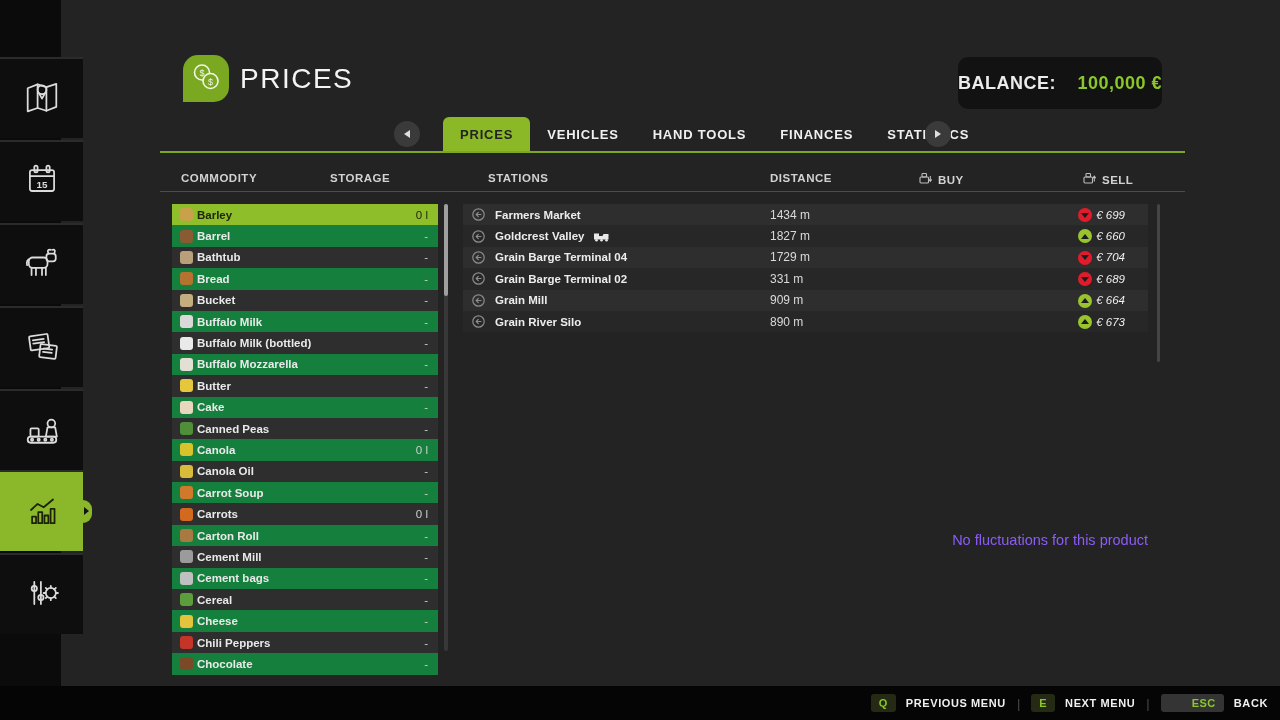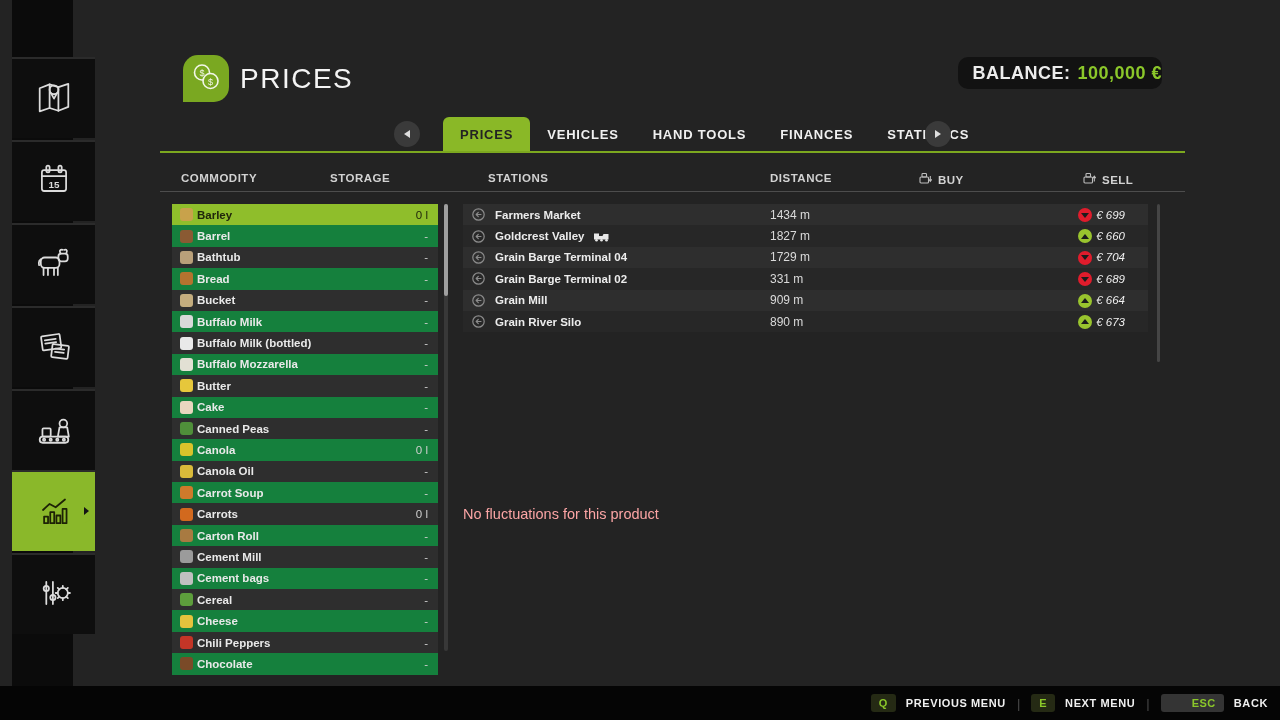--- a/index.html
+++ b/index.html
@@ -2,39 +2,39 @@
 <html><head>
 <meta charset="utf-8">
 <style>
   * { margin:0; padding:0; box-sizing:border-box; }
   html,body { width:1280px; height:720px; overflow:hidden; background:#000; }
   .screen {
     position:relative; width:1280px; height:720px; overflow:hidden;
     background:#232323; font-family:"Liberation Sans", sans-serif;
   }
   
-  .sidebar { position:absolute; left:12px; top:0; width:61px; height:686px; background:#0b0b0b; }
+  .sidebar { position:absolute; left:0; top:0; width:61px; height:686px; background:#0b0b0b; }
   .side-item {
     position:absolute; left:0; width:83px; height:81px; background:#0e0e0e;
     border-top:2px solid #2b2b2b; display:flex; align-items:center; justify-content:center;
   }
   .side-item svg { width:44px; height:44px; stroke:#dcdcdc; fill:none; stroke-width:1.6; stroke-linecap:round; stroke-linejoin:round; }
   .side-item.active { background:#8ab82a; }
   .side-item.active svg { stroke:#1d2206; }
   .side-bump { position:absolute; left:83px; top:500px; width:9px; height:23px; background:#8ab82a; border-radius:0 12px 12px 0; }
   .side-bump::after { content:""; position:absolute; left:1px; top:7px; border-left:5px solid #141414; border-top:4.5px solid transparent; border-bottom:4.5px solid transparent; }
   
   .app-icon {
     position:absolute; left:183px; top:55px; width:46px; height:47px;
     background:#7aa821; border-radius:15px 15px 15px 0; display:flex; align-items:center; justify-content:center;
   }
   .page-title { position:absolute; left:240px; top:63px; font-size:28px; color:#f4f4f4; letter-spacing:1.5px; font-weight:400; }
   .balance {
-    position:absolute; left:958px; top:57px; width:204px; height:32px; background:#121212;
-    border-radius:10px; display:flex; align-items:center; justify-content:flex-end; gap:7px;
+    position:absolute; left:958px; top:57px; width:204px; height:52px; background:#121212;
+    border-radius:10px; display:flex; align-items:center; justify-content:space-between; gap:7px;
     font-size:18px; font-weight:bold;
   }
   .balance .lbl { color:#ececec; letter-spacing:0.5px; }
   .balance .val { color:#8bc72a; letter-spacing:0.5px; }
   
   .tab-arrow {
     position:absolute; top:121px; width:26px; height:26px; border-radius:50%; background:#3a3a3a;
     display:flex; align-items:center; justify-content:center; cursor:pointer;
   }
   .tab-arrow.left { left:394px; } .tab-arrow.right { left:925px; }
@@ -77,21 +77,21 @@
   .sname { margin-left:9px; font-size:11.5px; font-weight:bold; color:#ececec; white-space:nowrap; }
   .train { margin-left:8px; display:flex; }
   .sdist { position:absolute; left:307px; font-size:12px; color:#dadada; }
   .trend { position:absolute; left:615px; top:4px; width:14px; height:14px; border-radius:50%; display:flex; align-items:center; justify-content:center; }
   .trend.down { background:#e01c2c; }
   .trend.up { background:#99c42e; }
   .trend.down::after { content:""; border-top:5px solid #1c1c1c; border-left:4px solid transparent; border-right:4px solid transparent; }
   .trend.up::after { content:""; border-bottom:5px solid #1c1c1c; border-left:4px solid transparent; border-right:4px solid transparent; }
   .sprice { position:absolute; right:23px; font-size:11.5px; color:#f0f0f0;font-style:italic; }
   .sscroll { position:absolute; left:1157px; top:204px; width:3px; height:158px; background:#454545; border-radius:2px; }
-  .empty-msg { position:absolute; left:463px; top:506px; width:685px; text-align:left; font-size:14.5px; color:#fca5a5; }
+  .empty-msg { position:absolute; left:463px; top:532px; width:685px; text-align:right; font-size:14.5px; color:#8b5cf6; }
   
   .bottombar {
     position:absolute; left:0; top:686px; width:1280px; height:34px; background:#050505;
     display:flex; align-items:center; justify-content:flex-end; padding-right:12px; gap:11px;
   }
   .hint { display:flex; align-items:center; gap:10px; cursor:pointer; }
   .keychip { background:#252a14; color:#8bc72a; font-size:11px; font-weight:bold; padding:3px 8px; border-radius:3px; letter-spacing:0.5px; }
   .keychip.esc { background:#343434;padding-left:31px; }
   .hint-label { font-size:11px; font-weight:bold; color:#f0f0f0; letter-spacing:0.6px; }
   .hint-sep { color:#4a4a4a; font-size:13px; }

